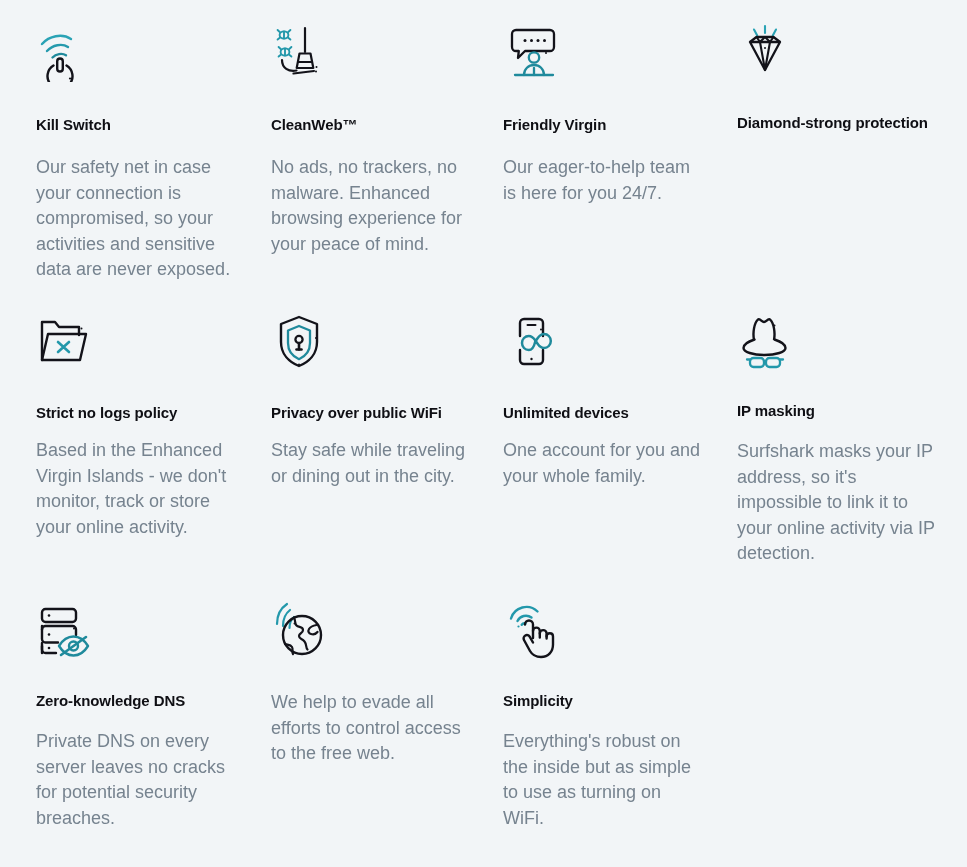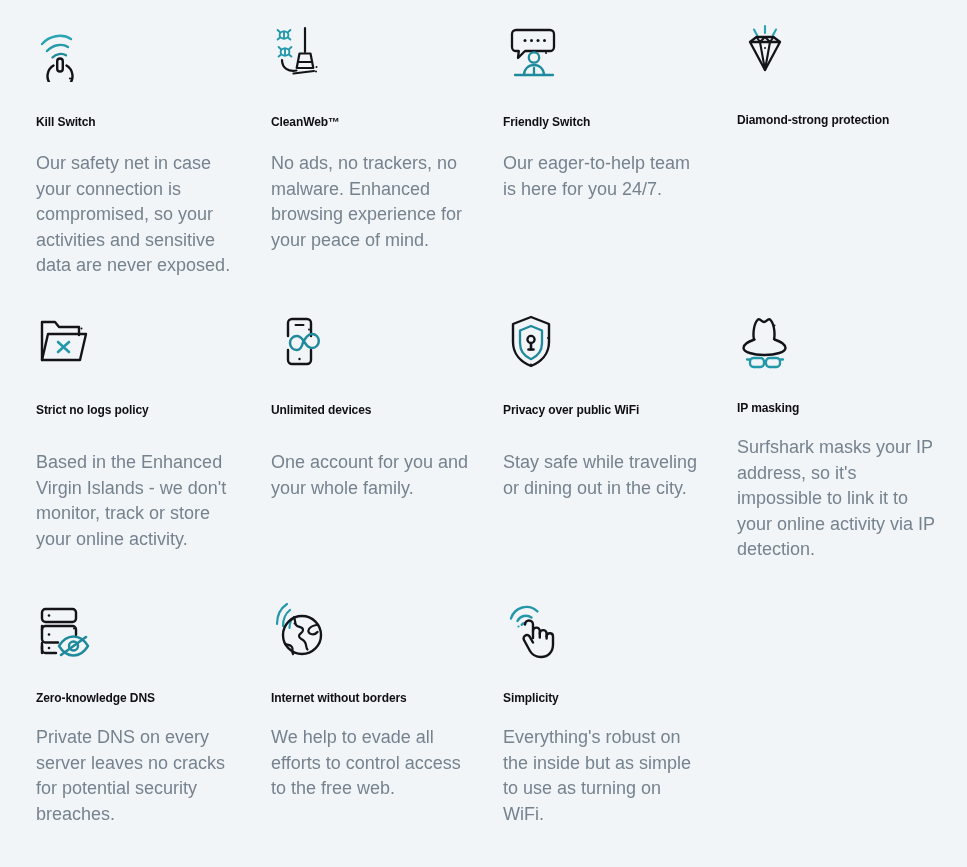--- a/index.html
+++ b/index.html
@@ -34,39 +34,39 @@
   .feature-icon {
     height: 66px;
     display: block;
     margin-bottom: 26px;
   }
   .feature-icon svg {
     display: block;
   }
 
   .feature-title {
-    font-size: 12px;
+    font-size: 15px;
     font-weight: bold;
     color: #0f0f14;
     line-height: 1.42;
     letter-spacing: -0.1px;
     margin: 0 0 20px 0;
     max-width: 205px;
   }
 
   .feature-desc {
     font-size: 18px;
     color: #76838f;
     line-height: 1.42;
     margin: 0;
     max-width: 204px;
   }
 
   
-  .row2 .feature-title { margin-bottom: 31px; }
+  .row2 .feature-title { margin-bottom: 15px; }
   .row3 .feature-title { margin-bottom: 18px; }
   .row2 .feature-icon { margin-bottom: 24px; }
   .row3 .feature-icon { margin-bottom: 22px; }
 </style>
 </head>
 <body>
 
 <main class="features-grid">
 
   <section class="feature-card row1">
@@ -117,21 +117,21 @@
           <circle cx="35" cy="18.5" r="1.5"></circle>
           <circle cx="41.5" cy="18.5" r="1.5"></circle>
         </g>
         <circle cx="31" cy="35.5" r="5.2" stroke="#1f8a9c" stroke-width="2.3"></circle>
         <path d="M21 53c0-6 4.5-10 10-10s10 4 10 10" stroke="#1f8a9c" stroke-width="2.3" stroke-linecap="round"></path>
         <path d="M31 46v7" stroke="#1f8a9c" stroke-width="2.3" stroke-linecap="round"></path>
         <path d="M12 53h38" stroke="#1f8a9c" stroke-width="2.3" stroke-linecap="round"></path>
         <circle cx="43" cy="31" r="1" fill="#13131a"></circle>
       </svg>
     </span>
-    <h3 class="feature-title">Friendly Switch</h3>
+    <h3 class="feature-title">Friendly Virgin</h3>
     <p class="feature-desc">Our eager-to-help team is here for you 24/7.</p>
   </section>
 
   <section class="feature-card row2">
     <span class="feature-icon">
       <svg width="58" height="60" viewBox="0 0 58 60" fill="none">
         <g stroke="#2aa3b5" stroke-width="2.1" stroke-linecap="round">
           <path d="M28 4v7"></path>
             <path d="M17 7.5l3.2 6"></path>
             <path d="M39 7.5l-3.2 6"></path>
@@ -150,51 +150,51 @@
     <span class="feature-icon">
       <svg width="58" height="60" viewBox="0 0 58 60" fill="none">
         <path d="M6 48V10h13l4 5h20v8" stroke="#13131a" stroke-width="2.4" stroke-linejoin="round" stroke-linecap="round"></path>
         <path d="M6 48 12 22h38l-6 26z" stroke="#13131a" stroke-width="2.4" stroke-linejoin="round"></path>
         <path d="M22 30l11 10M33 30 22 40" stroke="#2398ab" stroke-width="2.6" stroke-linecap="round"></path>
         <circle cx="45.5" cy="16.5" r="1" fill="#13131a"></circle>
       </svg>
     </span>
     <h3 class="feature-title">Strict no logs policy</h3>
     <p class="feature-desc">Based in the Enhanced Virgin Islands - we don't monitor, track or store your online activity.</p>
-  </section>
-
-  <section class="feature-card row2">
-    <span class="feature-icon">
-      <svg width="58" height="60" viewBox="0 0 58 60" fill="none">
-        <path d="M17 24V11a4 4 0 0 1 4-4h15a4 4 0 0 1 4 4v13" stroke="#13131a" stroke-width="2.4" stroke-linecap="round"></path>
-        <path d="M17 38v10a4 4 0 0 0 4 4h15a4 4 0 0 0 4-4V38" stroke="#13131a" stroke-width="2.4" stroke-linecap="round"></path>
-        <path d="M24.5 13h8" stroke="#13131a" stroke-width="2" stroke-linecap="round"></path>
-        <circle cx="28.5" cy="47" r="1.2" fill="#13131a"></circle>
-        <circle cx="38" cy="17.5" r="1" fill="#13131a"></circle>
-        <path d="M19 31c0-4 3-7 6.8-7 3.2 0 5 2.3 6.4 4.3l2.4 3.4c1.4 2 3.2 4.3 6.4 4.3 3.8 0 6.8-3 6.8-7s-3-7-6.8-7c-3.2 0-5 2.3-6.4 4.3l-2.4 3.4C30.8 35.7 29 38 25.8 38 22 38 19 35 19 31z" stroke="#1f8a9c" stroke-width="2.5" stroke-linejoin="round"></path>
-      </svg>
-    </span>
-    <h3 class="feature-title">Unlimited devices</h3>
-    <p class="feature-desc">One account for you and your whole family.</p>
   </section>
 
   <section class="feature-card row2">
     <span class="feature-icon">
       <svg width="58" height="60" viewBox="0 0 58 60" fill="none">
         <path d="M28 5 10 12v18c0 12 8 20 18 24 10-4 18-12 18-24V12z" stroke="#13131a" stroke-width="2.4" stroke-linejoin="round"></path>
         <path d="M28 14 17 18.5V31c0 8 5 13.5 11 16.2 6-2.7 11-8.2 11-16.2V18.5z" stroke="#1f8a9c" stroke-width="2.3" stroke-linejoin="round"></path>
         <circle cx="28" cy="27.5" r="3.6" stroke="#13131a" stroke-width="2.3"></circle>
         <path d="M28 31v6.5" stroke="#13131a" stroke-width="2.6" stroke-linecap="round"></path>
         <path d="M25.5 37.5h5" stroke="#13131a" stroke-width="2.6" stroke-linecap="round"></path>
         <circle cx="45" cy="26" r="1" fill="#13131a"></circle>
         <circle cx="28" cy="52.5" r="1" fill="#13131a"></circle>
       </svg>
     </span>
     <h3 class="feature-title">Privacy over public WiFi</h3>
     <p class="feature-desc">Stay safe while traveling or dining out in the city.</p>
+  </section>
+
+  <section class="feature-card row2">
+    <span class="feature-icon">
+      <svg width="58" height="60" viewBox="0 0 58 60" fill="none">
+        <path d="M17 24V11a4 4 0 0 1 4-4h15a4 4 0 0 1 4 4v13" stroke="#13131a" stroke-width="2.4" stroke-linecap="round"></path>
+        <path d="M17 38v10a4 4 0 0 0 4 4h15a4 4 0 0 0 4-4V38" stroke="#13131a" stroke-width="2.4" stroke-linecap="round"></path>
+        <path d="M24.5 13h8" stroke="#13131a" stroke-width="2" stroke-linecap="round"></path>
+        <circle cx="28.5" cy="47" r="1.2" fill="#13131a"></circle>
+        <circle cx="38" cy="17.5" r="1" fill="#13131a"></circle>
+        <path d="M19 31c0-4 3-7 6.8-7 3.2 0 5 2.3 6.4 4.3l2.4 3.4c1.4 2 3.2 4.3 6.4 4.3 3.8 0 6.8-3 6.8-7s-3-7-6.8-7c-3.2 0-5 2.3-6.4 4.3l-2.4 3.4C30.8 35.7 29 38 25.8 38 22 38 19 35 19 31z" stroke="#1f8a9c" stroke-width="2.5" stroke-linejoin="round"></path>
+      </svg>
+    </span>
+    <h3 class="feature-title">Unlimited devices</h3>
+    <p class="feature-desc">One account for you and your whole family.</p>
   </section>
 
   <section class="feature-card row3">
     <span class="feature-icon">
       <svg width="62" height="60" viewBox="0 0 62 60" fill="none">
         <path d="M17 28c-1.5-8 0.5-17 3.5-20 2.5-2.5 4 2 6.5 2s4-4.5 6.5-2c3 3 5 12 3.5 20" stroke="#13131a" stroke-width="2.4" stroke-linejoin="round"></path>
         <path d="M17.5 27.5C11 29.5 6.5 33 6.5 36c0 4 9.5 7 21 7s21-3 21-7c0-3-4.5-6.5-11-8.5" stroke="#13131a" stroke-width="2.4" stroke-linecap="round"></path>
         <g stroke="#2398ab" stroke-width="2.3">
           <rect x="13" y="46" width="14" height="9" rx="3.5"></rect>
           <rect x="29" y="46" width="14" height="9" rx="3.5"></rect>
@@ -239,21 +239,20 @@
           <path d="M12 24c0-7 2.5-12.5 7-16"></path>
           <path d="M18.5 26c0-5 1.5-8.5 4.5-11"></path>
         </g>
         <circle cx="31" cy="33" r="19" stroke="#13131a" stroke-width="2.4"></circle>
         <path d="M23 15.5c1.8 3.5 0.5 6 2.5 8s6.5 1 6.5 4.5-4 3-4 6 3 2.5 5.5 5.5 1 6 3 8" stroke="#13131a" stroke-width="2.2" stroke-linejoin="round" stroke-linecap="round"></path>
         <path d="M45.5 23c-3 0.5-6 1.5-7.5 4s0 4.5 2 5 5 0 6.5-2" stroke="#13131a" stroke-width="2.2" stroke-linejoin="round" stroke-linecap="round"></path>
         <path d="M14 42c2.5 1 5.5 0.5 7 3s-0.5 5 1 7" stroke="#13131a" stroke-width="2.2" stroke-linejoin="round" stroke-linecap="round"></path>
         <circle cx="23.5" cy="21.5" r="1" fill="#13131a"></circle>
       </svg>
     </span>
-    <h3 class="feature-title">Internet without borders</h3>
     <p class="feature-desc">We help to evade all efforts to control access to the free web.</p>
   </section>
 
   <section class="feature-card row3">
     <span class="feature-icon">
       <svg width="58" height="60" viewBox="0 0 58 60" fill="none">
         <g stroke="#2398ab" stroke-width="2.4" stroke-linecap="round">
           <path d="M34.5 9.5A16 16 0 0 0 8 16.5"></path>
           <path d="M28.5 15.5A9.5 9.5 0 0 0 14.5 19"></path>
           <path d="M22.5 21.5a3.5 3.5 0 0 0-3.8 1.2"></path>

